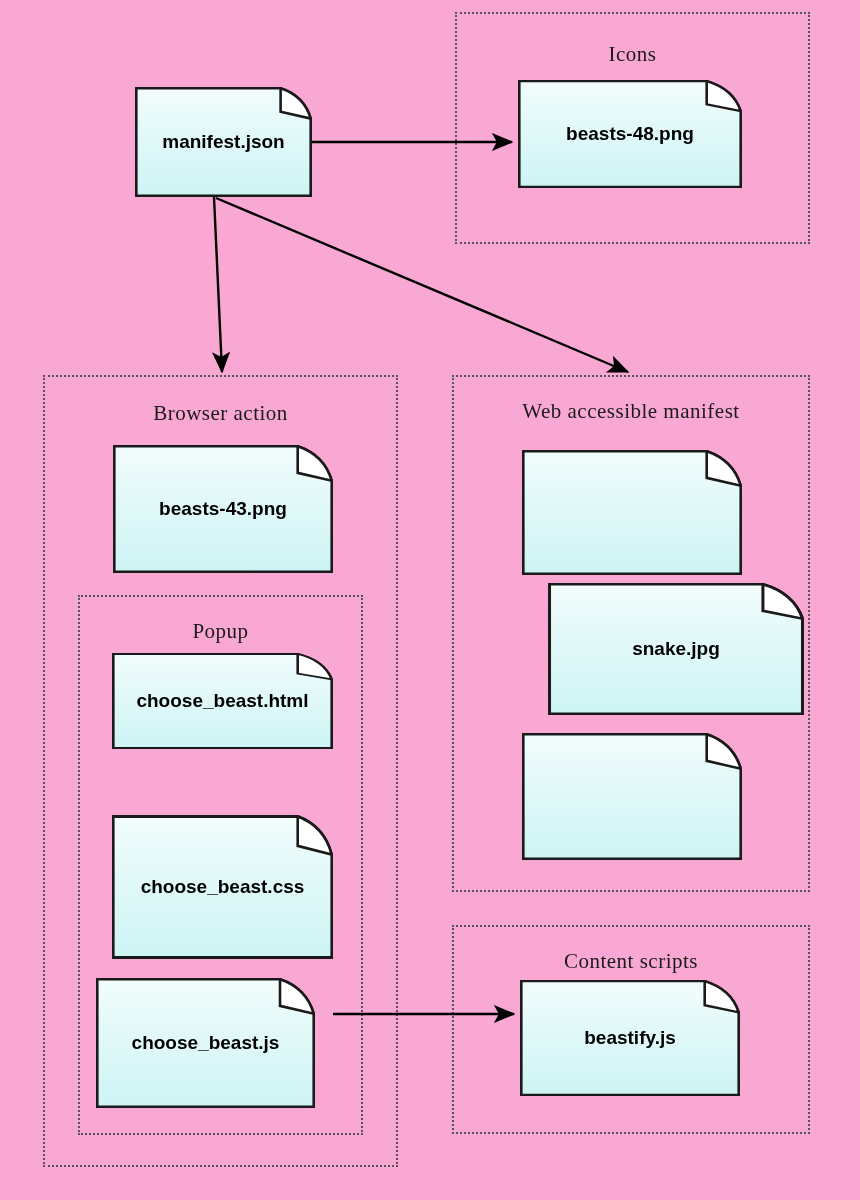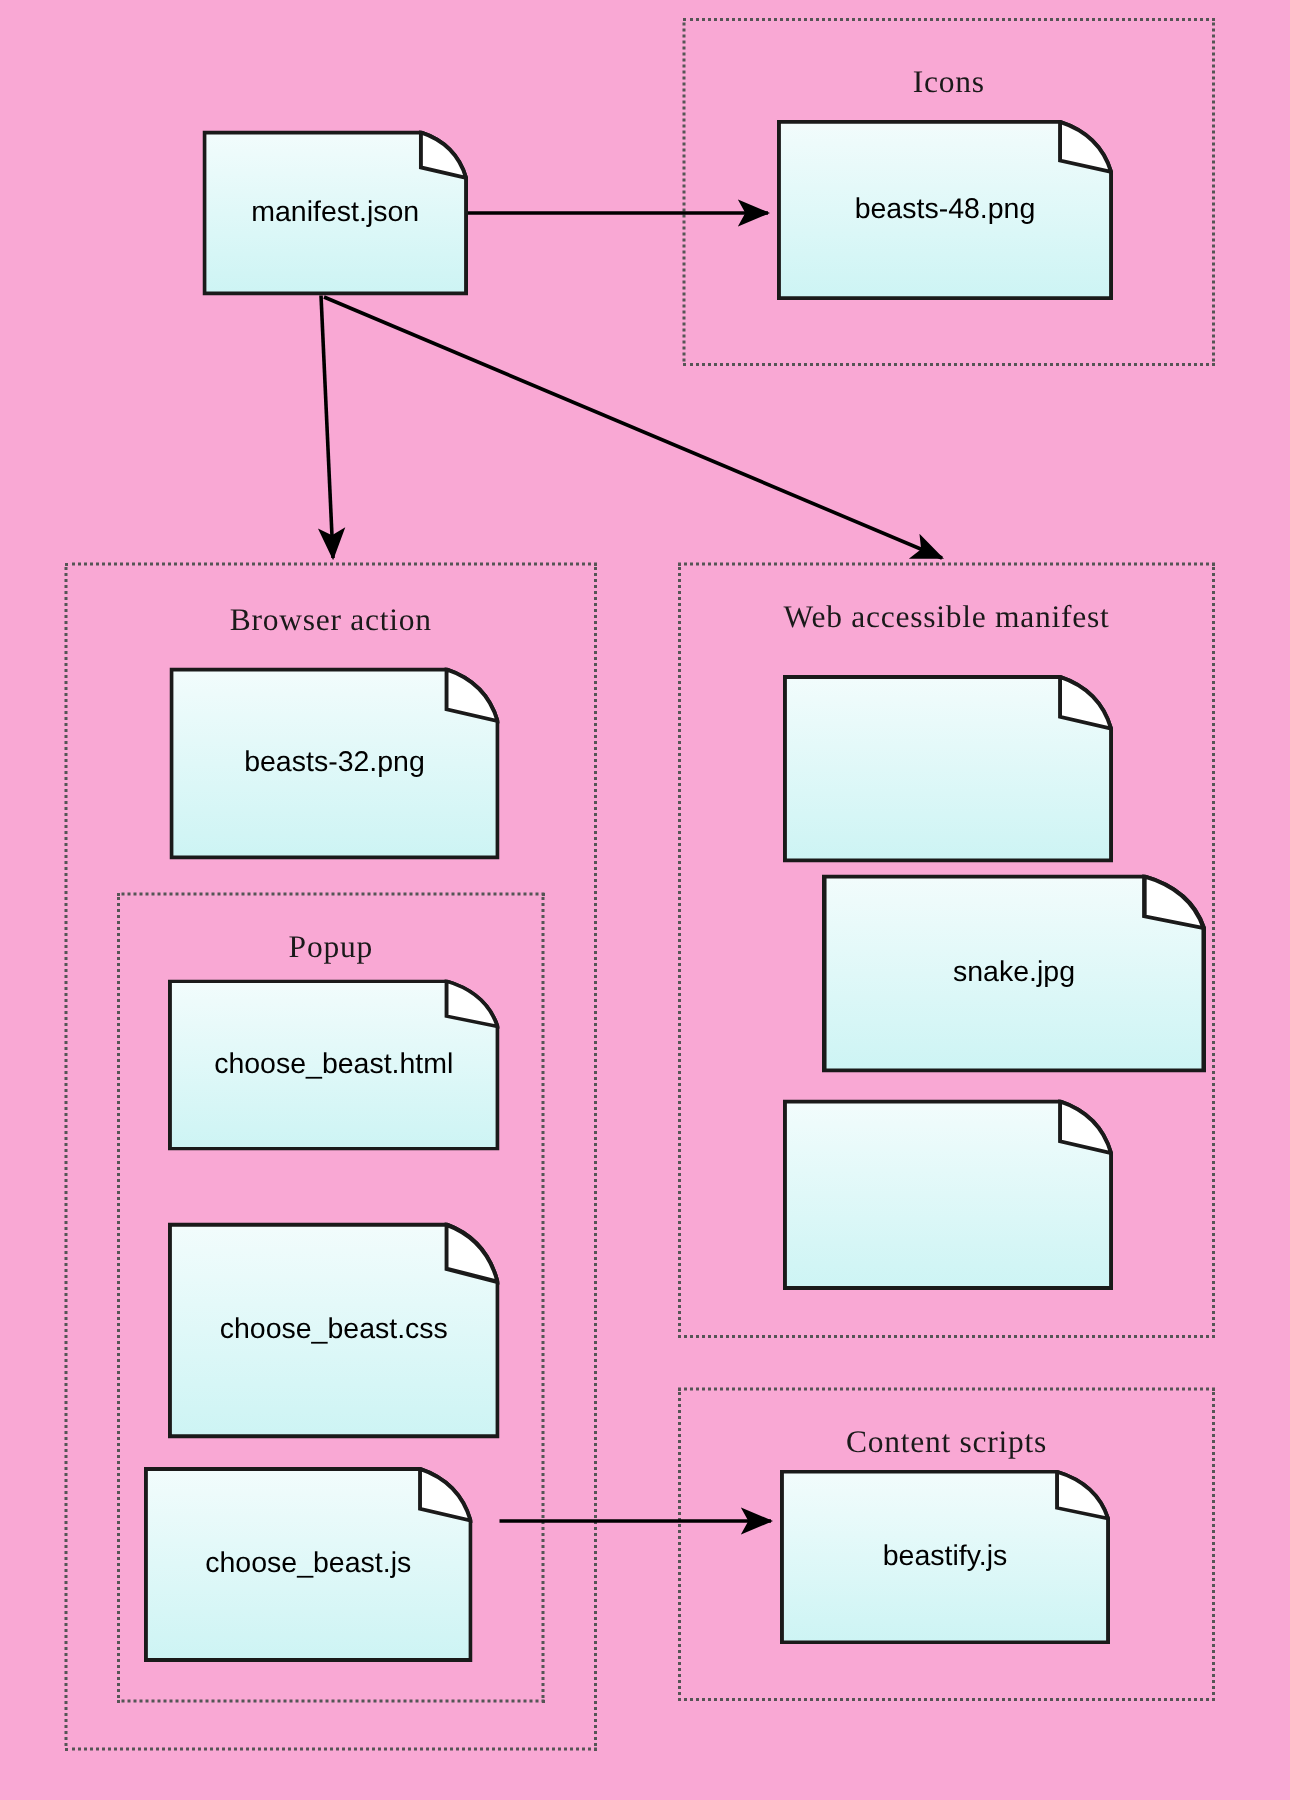--- a/index.html
+++ b/index.html
@@ -49,21 +49,21 @@
   }
   .file-label {
     position: absolute;
     left: 0;
     right: 0;
     top: 50%;
     transform: translateY(-50%);
     text-align: center;
     font-family: "Liberation Sans", sans-serif;
     font-size: 19px;
-    font-weight: 400;
+    font-weight: 700;
     color: #000000;
     white-space: nowrap;
     pointer-events: none;
   }
 
   
   #arrows {
     position: absolute;
     left: 0;
     top: 0;
@@ -103,21 +103,21 @@
           <linearGradient id="docgrad0" x1="0" y1="0" x2="0" y2="1">
             <stop offset="0%" stop-color="#f2fcfc"></stop>
             <stop offset="100%" stop-color="#cdf4f4"></stop>
           </linearGradient>
         </defs>
         <path d="M1.3,1.3 L145.60999999999999,1.3 Q169.0802,9.027000000000001 175.7,31.594500000000004 L175.7,108.7 L1.3,108.7 Z" fill="url(#docgrad0)" stroke="#1a1a1a" stroke-width="2.6" stroke-linejoin="miter"></path>
         <path d="M145.60999999999999,1.3 L145.60999999999999,24.6738 L175.7,31.594500000000004 Q169.0802,9.027000000000001 145.60999999999999,1.3 Z" fill="#ffffff" stroke="#1a1a1a" stroke-width="2.6" stroke-linejoin="miter"></path>
       </svg>
     <span class="file-label">manifest.json</span>
   </div>
-  <div class="file-node" id="n-beasts-48" style="left: 518px; top: 80px; width: 224px; height: 120px;">
+  <div class="file-node" id="n-beasts-48" style="left: 518px; top: 80px; width: 224px; height: 108px;">
       <svg class="doc-svg" viewBox="0 0 224 124" preserveAspectRatio="none">
         <defs>
           <linearGradient id="docgrad1" x1="0" y1="0" x2="0" y2="1">
             <stop offset="0%" stop-color="#f2fcfc"></stop>
             <stop offset="100%" stop-color="#cdf4f4"></stop>
           </linearGradient>
         </defs>
         <path d="M1.3,1.3 L188.7,1.3 Q215.22,10.2 222.7,35.7 L222.7,122.7 L1.3,122.7 Z" fill="url(#docgrad1)" stroke="#1a1a1a" stroke-width="2.6" stroke-linejoin="miter"></path>
         <path d="M188.7,1.3 L188.7,27.88 L222.7,35.7 Q215.22,10.2 188.7,1.3 Z" fill="#ffffff" stroke="#1a1a1a" stroke-width="2.6" stroke-linejoin="miter"></path>
       </svg>
@@ -127,23 +127,23 @@
       <svg class="doc-svg" viewBox="0 0 220 128" preserveAspectRatio="none">
         <defs>
           <linearGradient id="docgrad2" x1="0" y1="0" x2="0" y2="1">
             <stop offset="0%" stop-color="#f2fcfc"></stop>
             <stop offset="100%" stop-color="#cdf4f4"></stop>
           </linearGradient>
         </defs>
         <path d="M1.3,1.3 L184.7,1.3 Q211.22,10.2 218.7,35.7 L218.7,126.7 L1.3,126.7 Z" fill="url(#docgrad2)" stroke="#1a1a1a" stroke-width="2.6" stroke-linejoin="miter"></path>
         <path d="M184.7,1.3 L184.7,27.88 L218.7,35.7 Q211.22,10.2 184.7,1.3 Z" fill="#ffffff" stroke="#1a1a1a" stroke-width="2.6" stroke-linejoin="miter"></path>
       </svg>
-    <span class="file-label">beasts-32.png</span>
-  </div>
-  <div class="file-node" id="n-choose-beast-html" style="left: 112px; top: 653px; width: 221px; height: 114px; border-radius: 29px;">
+    <span class="file-label">beasts-43.png</span>
+  </div>
+  <div class="file-node" id="n-choose-beast-html" style="left: 112px; top: 653px; width: 221px; height: 96px; border-radius: 29px;">
       <svg class="doc-svg" viewBox="0 0 221 130" preserveAspectRatio="none">
         <defs>
           <linearGradient id="docgrad3" x1="0" y1="0" x2="0" y2="1">
             <stop offset="0%" stop-color="#f2fcfc"></stop>
             <stop offset="100%" stop-color="#cdf4f4"></stop>
           </linearGradient>
         </defs>
         <path d="M1.3,1.3 L185.7,1.3 Q212.22,10.2 219.7,35.7 L219.7,128.7 L1.3,128.7 Z" fill="url(#docgrad3)" stroke="#1a1a1a" stroke-width="2.6" stroke-linejoin="miter"></path>
         <path d="M185.7,1.3 L185.7,27.88 L219.7,35.7 Q212.22,10.2 185.7,1.3 Z" fill="#ffffff" stroke="#1a1a1a" stroke-width="2.6" stroke-linejoin="miter"></path>
       </svg>

